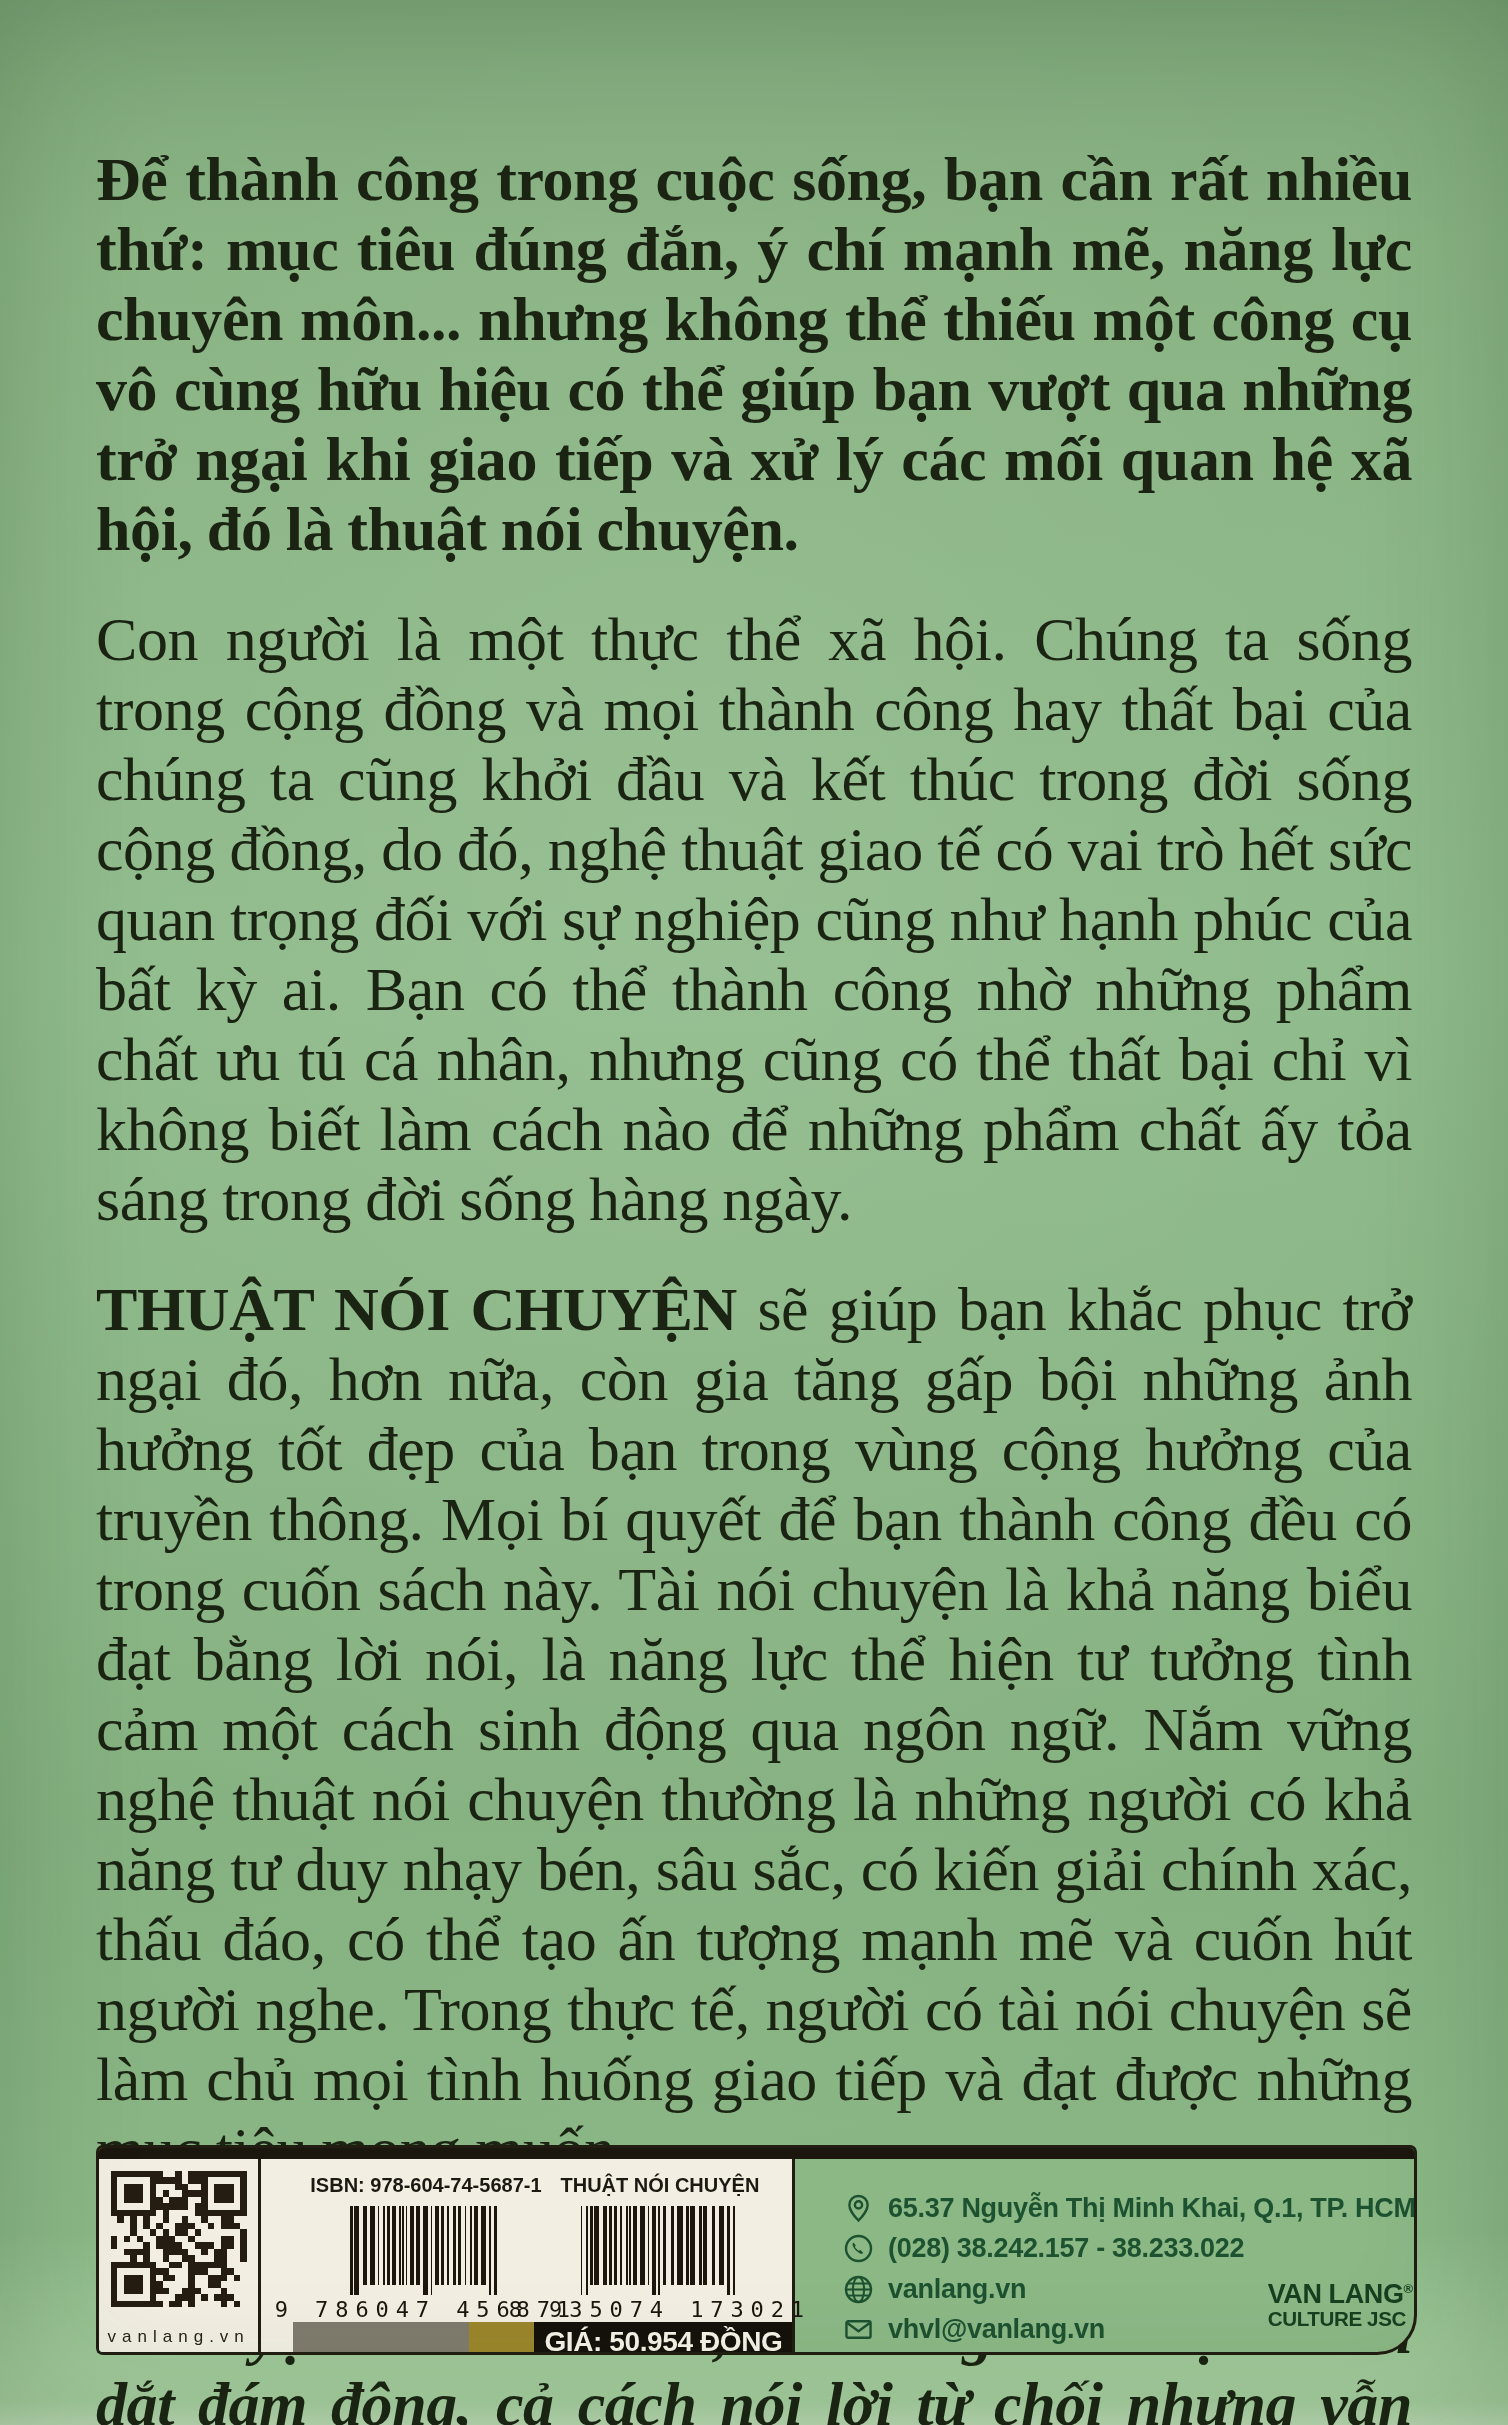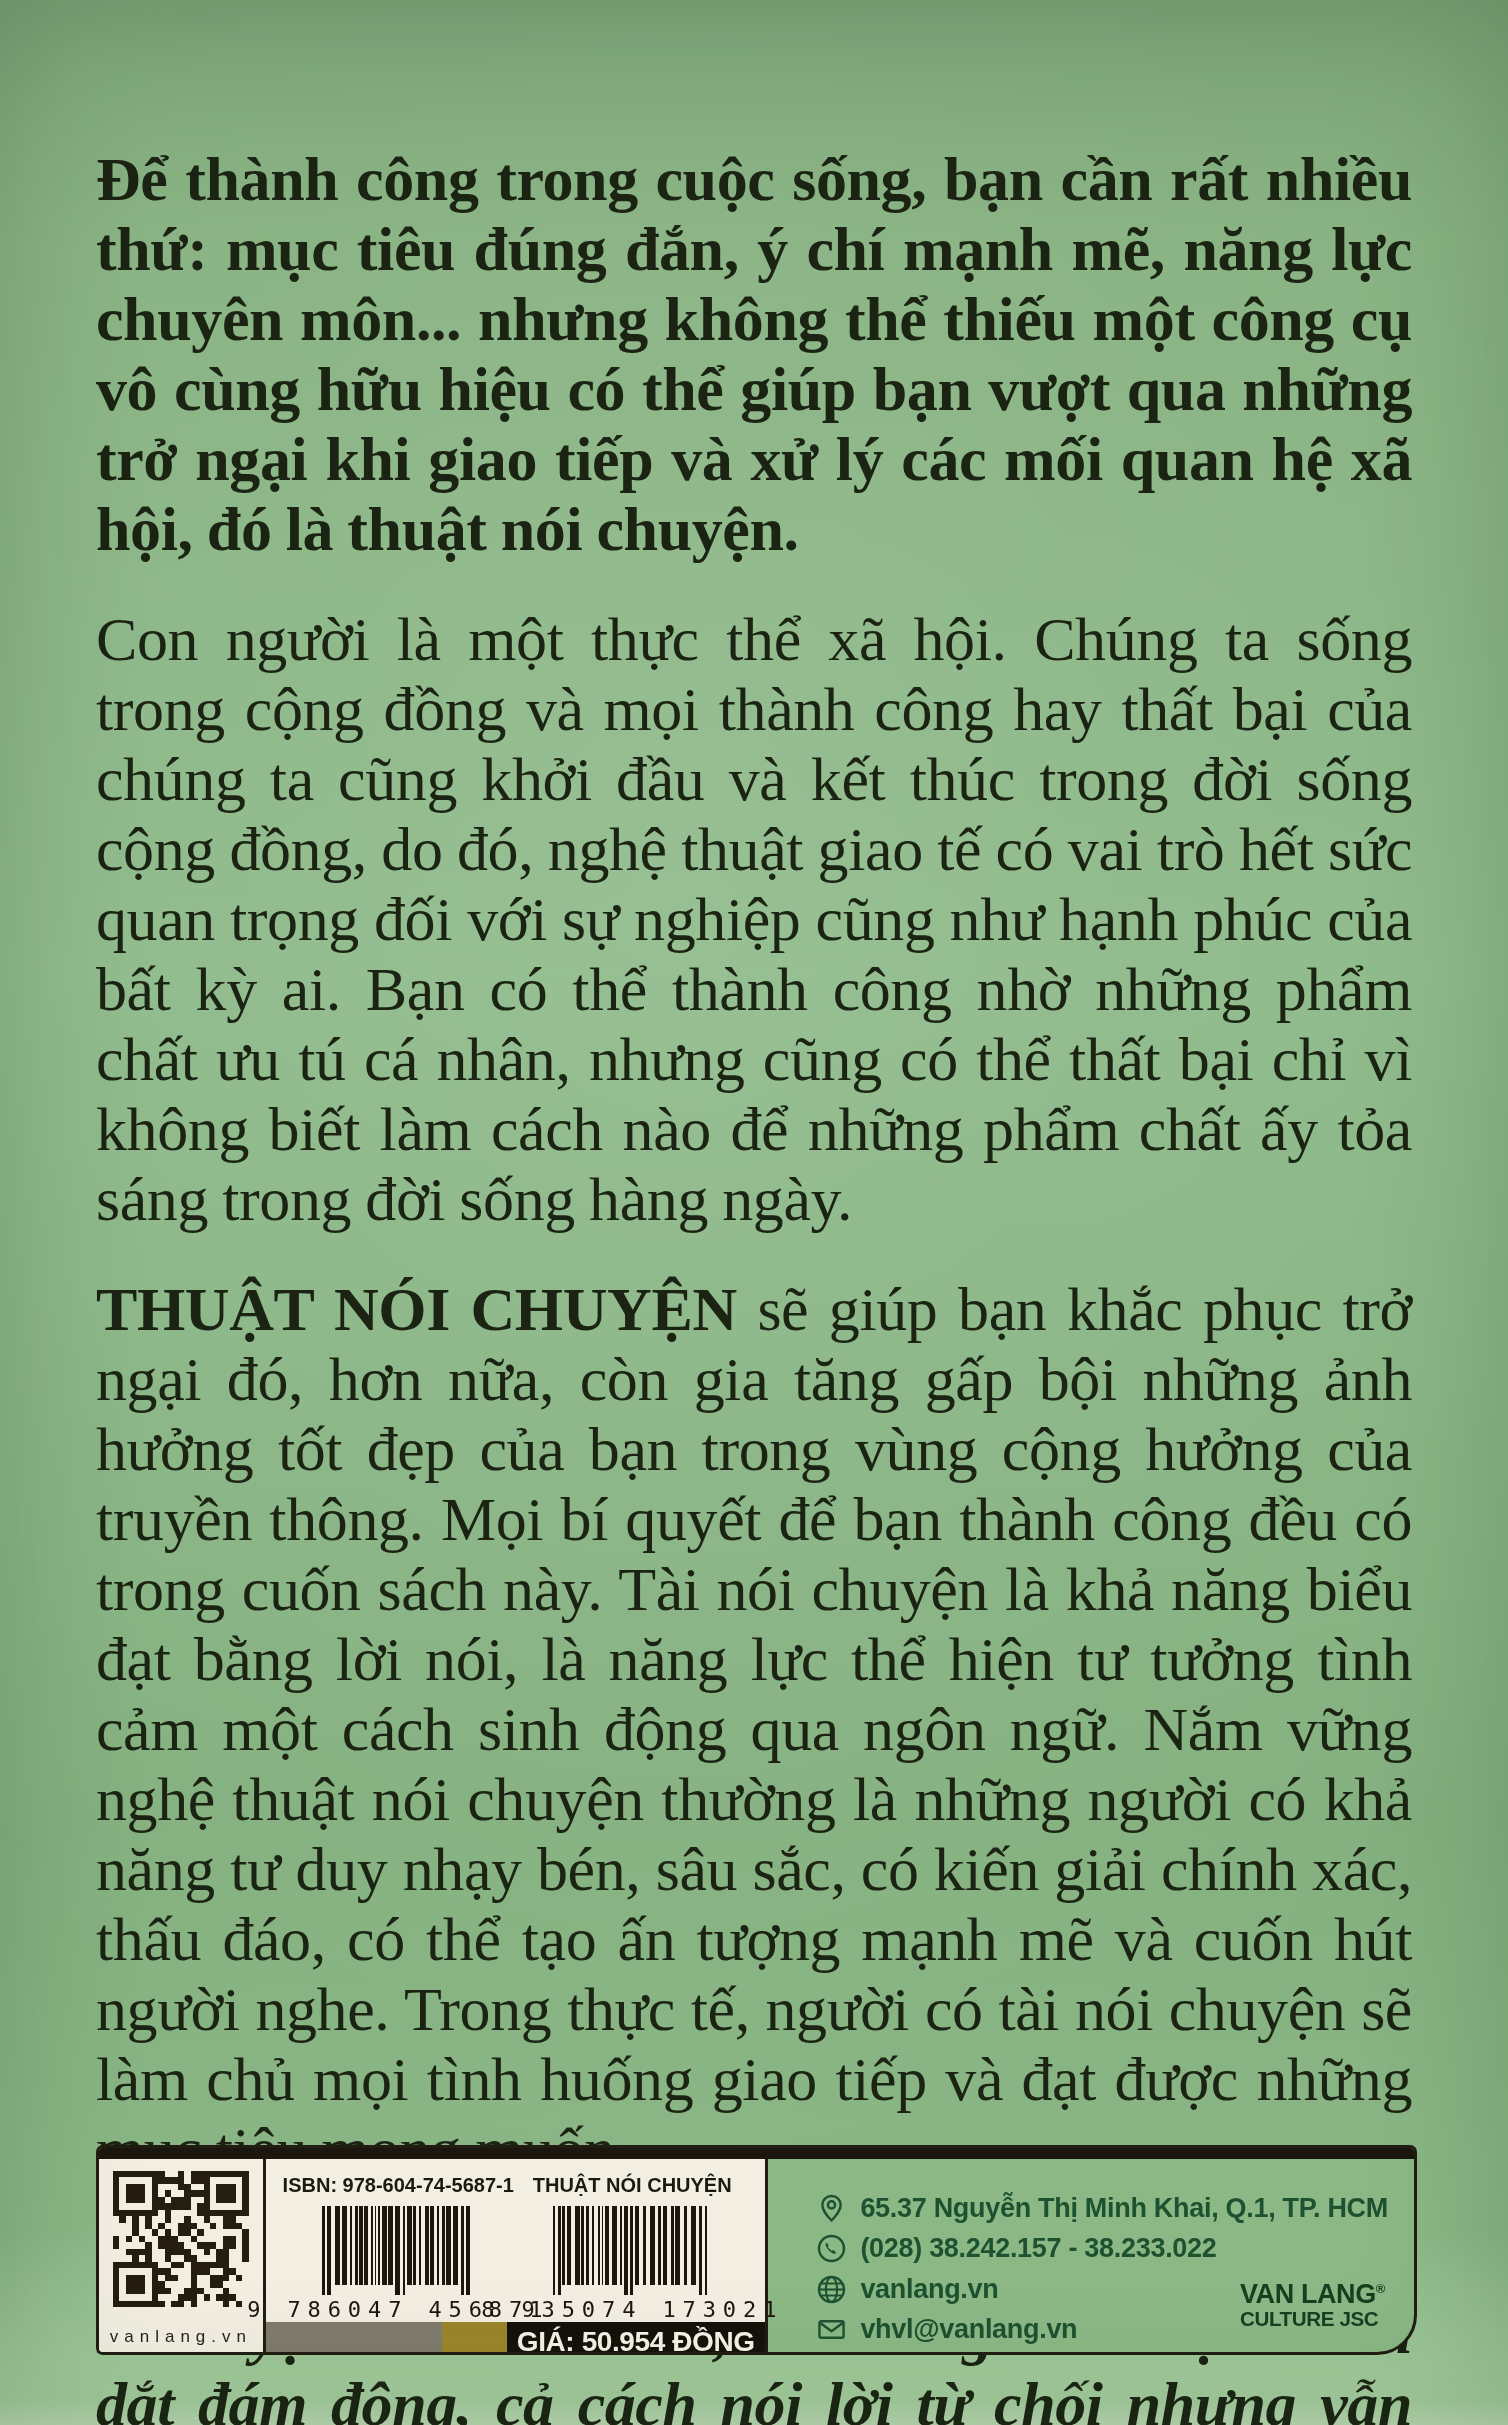--- a/index.html
+++ b/index.html
@@ -29,21 +29,21 @@
 
   .qr-panel{width:194px;background:#f2efe2;border-right:3.4px solid #211d12;box-sizing:border-box;
             display:flex;flex-direction:column;align-items:center;padding:12px 8.6px 5.2px;}
   .qr{display:grid;grid-template-columns:repeat(21,1fr);grid-template-rows:repeat(21,1fr);
       width:136px;height:136px;background:#f2efe2;flex:0 0 auto;}
   .qm{background:#261d12;}
   .qr-caption{margin-top:auto;font-family:"Liberation Sans","DejaVu Sans",sans-serif;
       font-size:17px;letter-spacing:6px;color:#2a241c;white-space:nowrap;}
 
   .code-panel{width:536px;background:#f2efe2;border-right:3.4px solid #211d12;box-sizing:border-box;
-              display:flex;flex-direction:column;}
+              display:flex;flex-direction:column;padding-left:32px;}
   .codes{flex:1;display:flex;justify-content:space-between;padding:8.6px 15.5px 0;}
   .bc-block{width:234px;display:flex;flex-direction:column;align-items:center;}
   .bc-title{font-family:"Liberation Sans","DejaVu Sans",sans-serif;font-weight:bold;
             font-size:20px;color:#1c1812;margin:6.9px 0 8.6px;white-space:nowrap;}
   .bars{display:flex;align-items:flex-start;height:89px;}
   .bar{background:#1c160e;height:79px;}
   .bar.tall{height:89px;}
   .bc-digits{font-family:"DejaVu Sans Mono","Liberation Mono",monospace;font-size:22px;
              color:#1c160e;letter-spacing:6.9px;margin-top:1.7px;white-space:nowrap;}
   .strip{height:40px;flex:0 0 auto;display:flex;}

